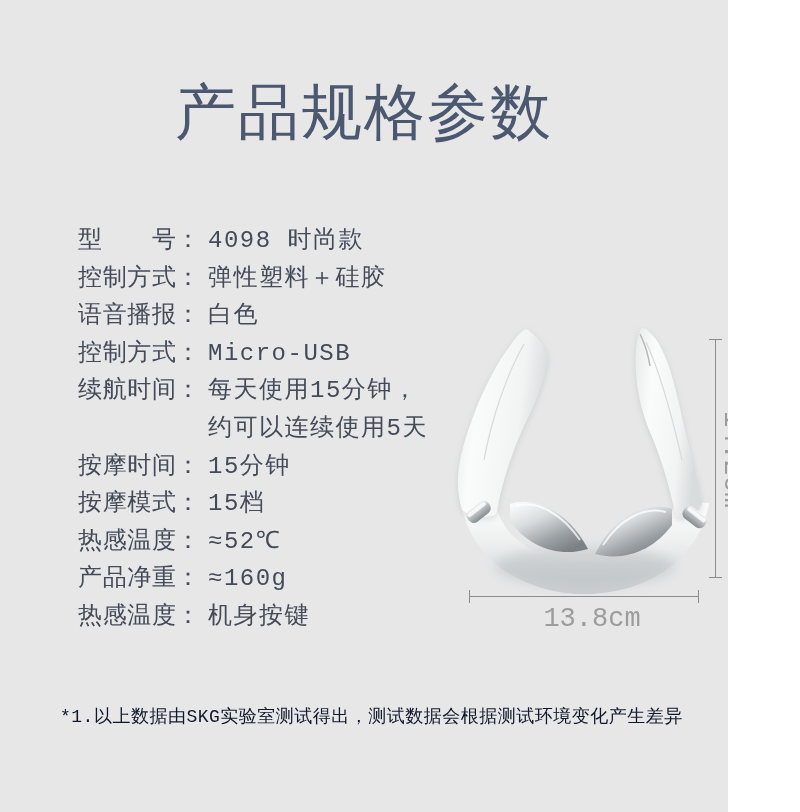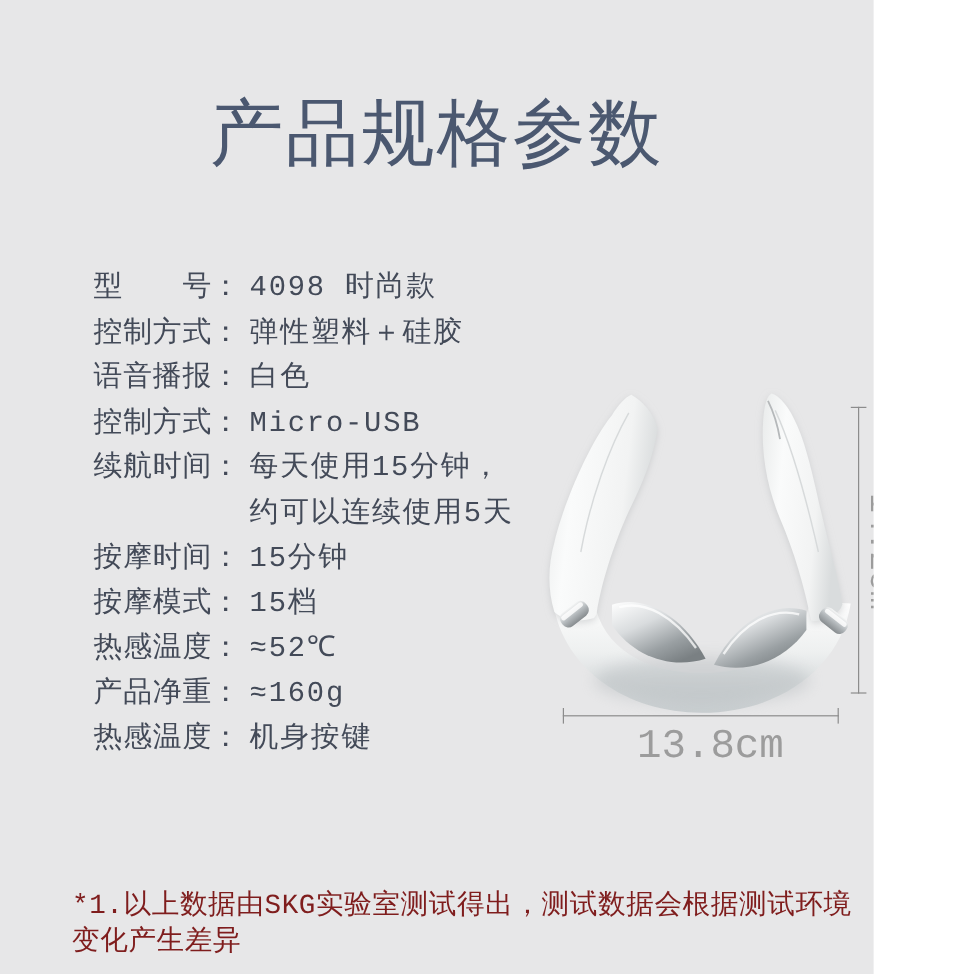--- a/index.html
+++ b/index.html
@@ -115,30 +115,30 @@
     background: #8c8c8c;
   }
   .dim-h::before { left: 0; }
   .dim-h::after { right: 0; }
   .dim-h-label {
     position: absolute;
     left: 72px;
     top: 284px;
     width: 160px;
     text-align: center;
-    font-size: 34px;
+    font-size: 27px;
     color: #9c9c9c;
   }
   .footnotes {
     position: absolute;
     left: 60px;
-    top: 740px;
-    font-size: 23px;
+    top: 702px;
+    font-size: 18px;
     line-height: 30px;
-    color: #7f1d1d;
+    color: #0f172a;
     letter-spacing: 0.5px;
   }
   .footnote-2 {
     padding-left: 12px;
   }
 </style>
 </head>
 <body>
 
 <div class="page">

